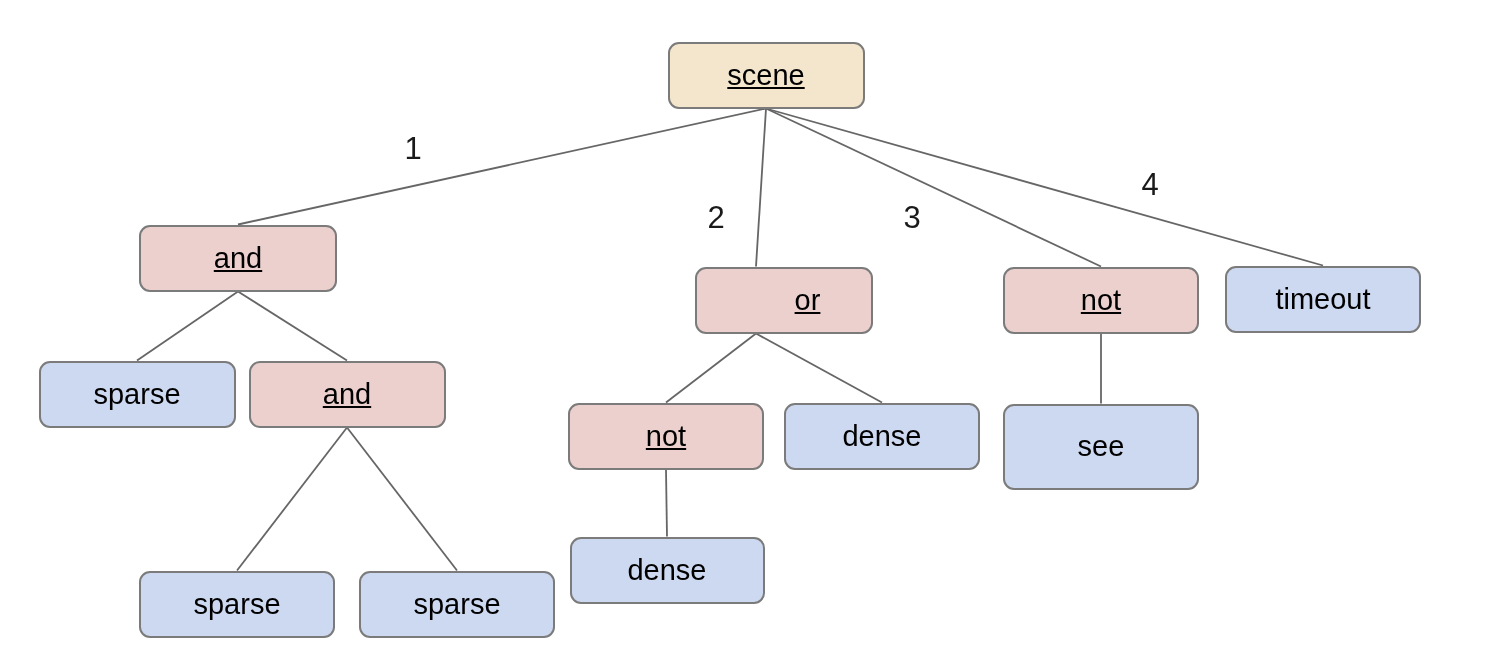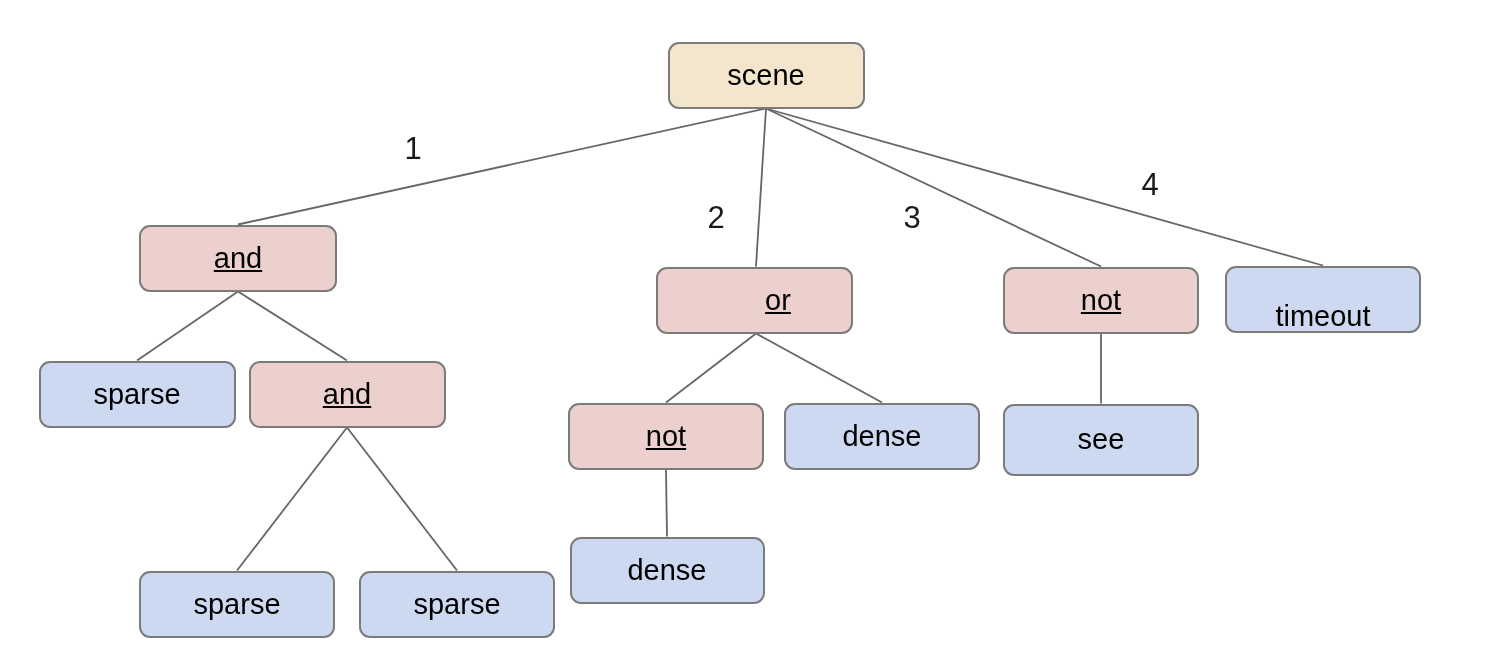--- a/index.html
+++ b/index.html
@@ -27,21 +27,21 @@
     box-sizing: border-box;
     border: 2px solid var(--node-border, #7b7b7b);
     border-radius: 11px;
     display: flex;
     align-items: center;
     justify-content: center;
     font-size: 29px;
     color: var(--text, #000000);
     line-height: 1;
   }
-  .node.root     { background: var(--root-fill, #f4e6cc); }
+  .node.root     { background: var(--root-fill, #f4e6cc); text-decoration: underline; }
   .node.operator { background: var(--operator-fill, #ebd0cd); text-decoration: underline; }
   .node.leaf     { background: var(--leaf-fill, #cdd9f0); }
   .edge-label {
     position: absolute;
     transform: translate(-50%, -50%);
     font-size: 31px;
     color: #1a1a1a;
     line-height: 1;
   }
 </style>
@@ -67,42 +67,42 @@
       <div class="edge-label" style="left: 413px; top: 148px;">1</div>
       <div class="edge-label" style="left: 716px; top: 217px;">2</div>
       <div class="edge-label" style="left: 912px; top: 217px;">3</div>
       <div class="edge-label" style="left: 1150px; top: 184px;">4</div>
       <div class="node root" style="left: 667.5px; top: 41.5px; width: 197px; height: 67px;">
         <span>scene</span>
       </div>
       <div class="node operator" style="left: 139px; top: 224.5px; width: 198px; height: 67px;">
         <span>and</span>
       </div>
-      <div class="node operator" style="left: 656px; top: 266.5px; width: 197px; height: 67px; padding-left: 47px;">
+      <div class="node operator" style="left: 695px; top: 266.5px; width: 178px; height: 67px; padding-left: 47px;">
         <span>or</span>
       </div>
       <div class="node operator" style="left: 1003px; top: 266.5px; width: 196px; height: 67px;">
         <span>not</span>
       </div>
-      <div class="node leaf" style="left: 1225px; top: 265.5px; width: 196px; height: 67px; align-items: flex-end;">
+      <div class="node leaf" style="left: 1225px; top: 265.5px; width: 196px; height: 67px;">
         <span>timeout</span>
       </div>
       <div class="node leaf" style="left: 38.5px; top: 360.5px; width: 197px; height: 67px;">
         <span>sparse</span>
       </div>
       <div class="node operator" style="left: 248.5px; top: 360.5px; width: 197px; height: 67px;">
         <span>and</span>
       </div>
       <div class="node operator" style="left: 568px; top: 402.5px; width: 196px; height: 67px;">
         <span>not</span>
       </div>
       <div class="node leaf" style="left: 784px; top: 402.5px; width: 196px; height: 67px;">
         <span>dense</span>
       </div>
-      <div class="node leaf" style="left: 1003px; top: 403.5px; width: 196px; height: 72px;">
+      <div class="node leaf" style="left: 1003px; top: 403.5px; width: 196px; height: 86px;">
         <span>see</span>
       </div>
       <div class="node leaf" style="left: 139px; top: 570.5px; width: 196px; height: 67px;">
         <span>sparse</span>
       </div>
       <div class="node leaf" style="left: 359px; top: 570.5px; width: 196px; height: 67px;">
         <span>sparse</span>
       </div>
       <div class="node leaf" style="left: 569.5px; top: 536.5px; width: 195px; height: 67px;">
         <span>dense</span>

